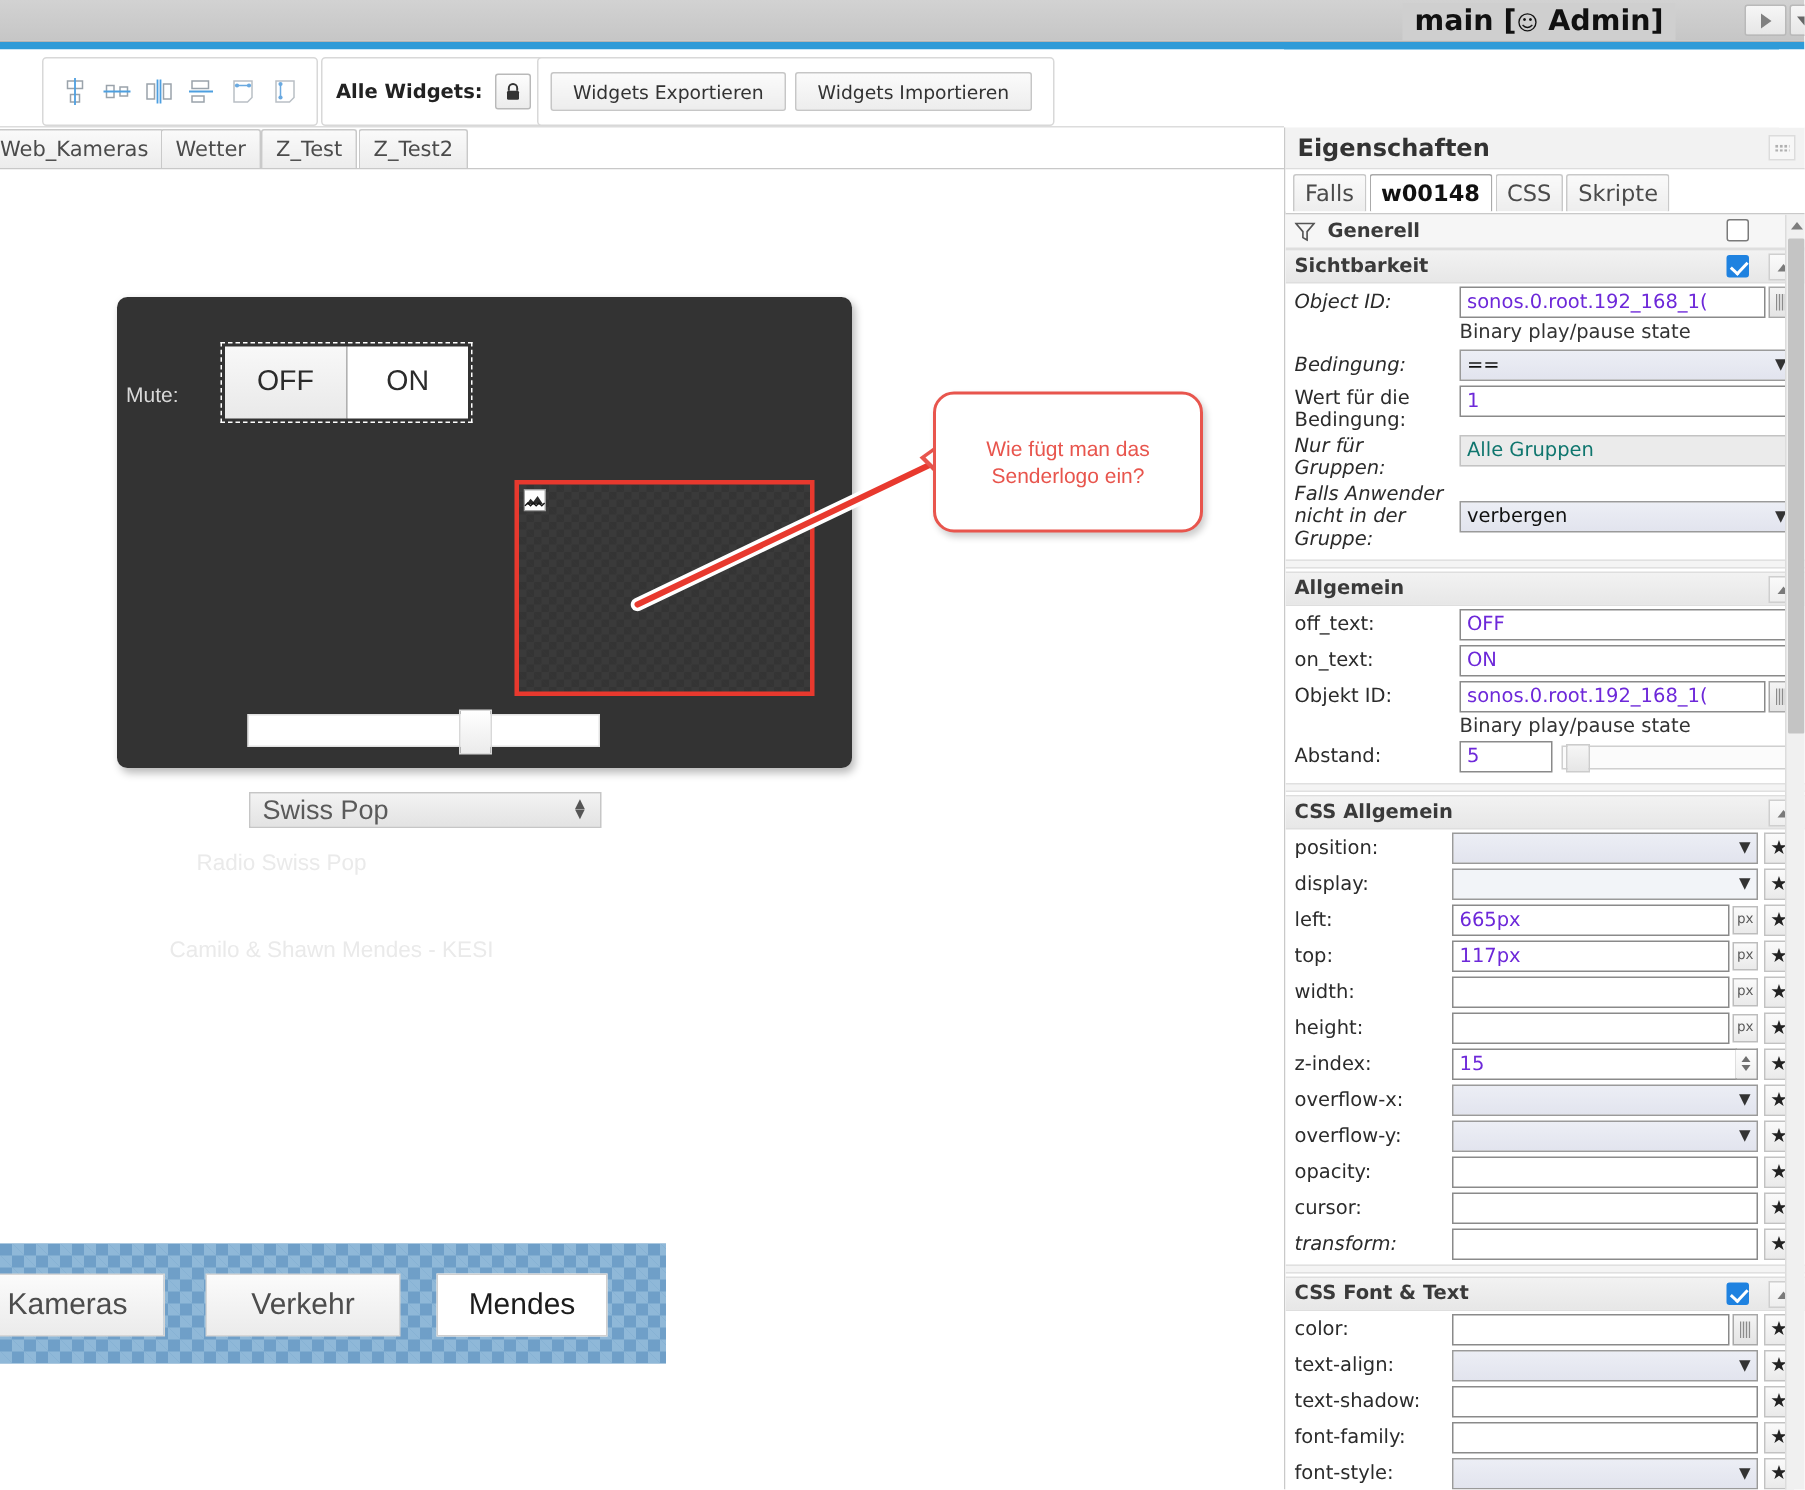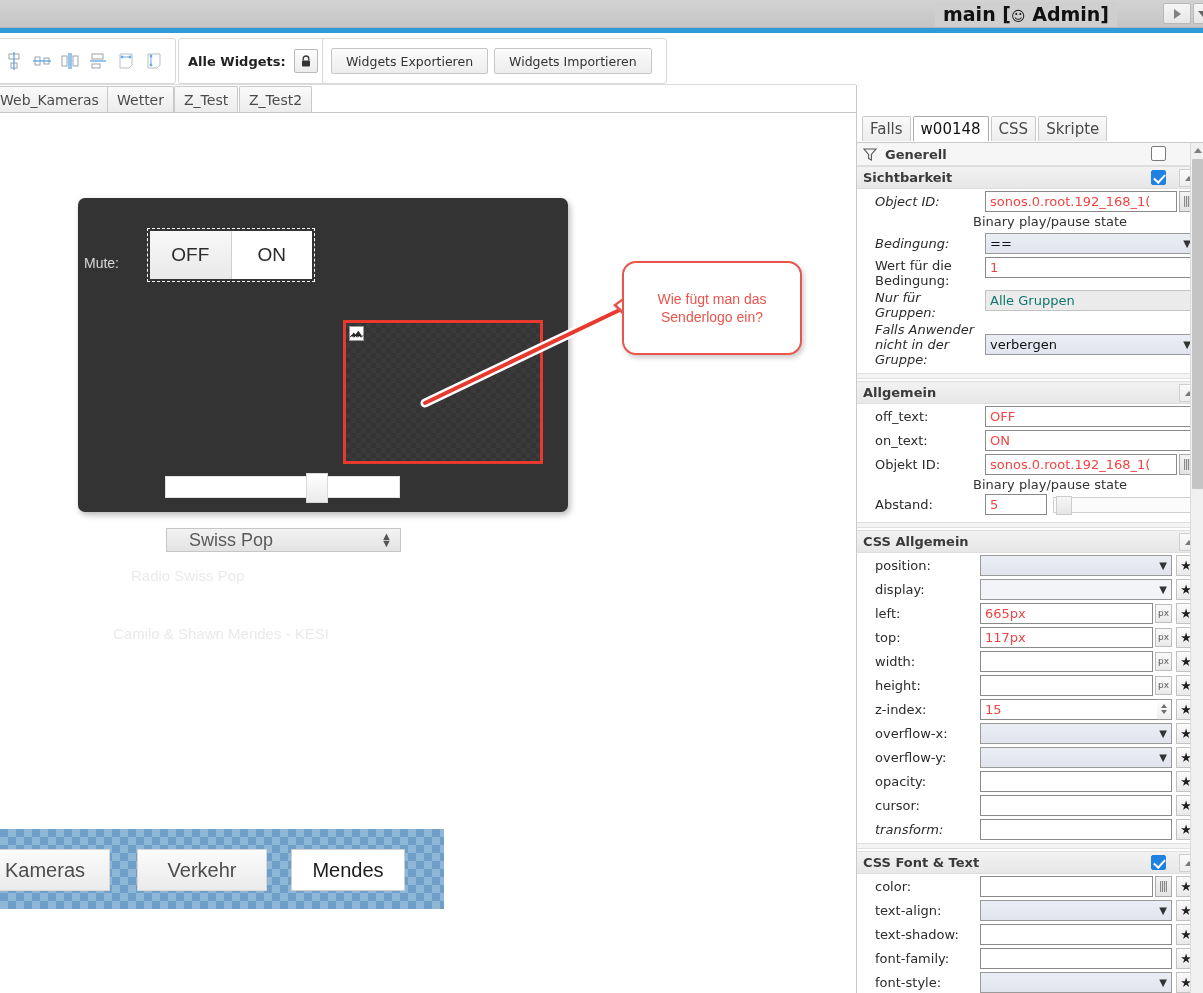--- a/index.html
+++ b/index.html
@@ -50,21 +50,21 @@
   
   .toolbar {
     position: absolute; left: 0; top: 33px; width: 856px; height: 52px;
     background: #ffffff;
     border-bottom: 1px solid #dcdcdc;
   }
   .tgroup {
     position: absolute; top: 5px; height: 46px;
     border: 1px solid #d8d8d8; border-radius: 3px;
     background: #fff;
-    display: flex; align-items: center;
+    display: flex; align-items: center; margin-left: 36px;
   }
   .tgroup.g1 { left: -8px; padding: 0 7px; }
   .tgroup.g2 { left: 178px; padding: 0 9px; }
   .tgroup.g3 { left: 322px; padding: 0 8px; }
 
   .ticon {
     width: 26px; height: 28px; margin: 0 1px;
     display: flex; align-items: center; justify-content: center;
   }
   .ticon svg { display: block; }
@@ -155,21 +155,21 @@
   .vslider-thumb {
     position: absolute; left: 140px; top: -4px; width: 22px; height: 30px;
     background: linear-gradient(#ffffff,#ebebeb); border: 1px solid #d8d8d8;
   }
 
   .sel-station {
     position: absolute; left: 166px; top: 415px; width: 235px; height: 24px;
     background: linear-gradient(#f3f3f3,#e3e3e3);
     border: 1px solid #c6c6c6;
     display: flex; align-items: center;
-    padding: 0 22px;
+    padding: 0 8px;
     font-size: 18px; color: #5a5a5a;
     font-family: "Liberation Sans", sans-serif;
   }
   .sel-arrows {
     position: absolute; right: 8px; top: 4px;
     font-size: 11px; color: #555; line-height: 7px;
   }
   .station-name {
     position: absolute; left: 131px; top: 454px;
     color: #eaeaea; font-size: 15px;
@@ -258,43 +258,43 @@
     display: flex; align-items: flex-end; padding-left: 5px;
   }
   .ptab {
     height: 25px; padding: 0 7px; margin-right: 2px;
     border: 1px solid #c9c9c9; border-bottom: none;
     background: linear-gradient(#fafafa,#ededed);
     font-size: 15px; color: #4a4a4a;
     display: flex; align-items: center;
     border-radius: 2px 2px 0 0;
   }
-  .ptab.active { background: #ffffff; color: #111; font-weight: normal; border-color: #aaa; }
+  .ptab.active { background: #ffffff; color: #111; font-weight: bold; border-color: #aaa; }
 
   .props-body {
     position: absolute; left: 0; top: 57px; width: 347px; height: 987px;
     overflow: hidden; background: #fff;
     border-top: 1px solid #c9c9c9;
   }
   .row { position: relative; display: flex; align-items: center;
-         padding: 0 8px 0 6px; min-height: 24px; margin-left: 12px; }
+         padding: 0 8px 0 6px; min-height: 24px; }
   .sechead {
     background: linear-gradient(#f2f2f2,#e7e7e7);
     border-top: 1px solid #dedede; border-bottom: 1px solid #dedede;
     font-weight: bold; font-size: 13px; color: #3a3a3a;
     height: 23px; display: flex; align-items: center; padding: 0 6px;
     position: relative;
   }
   .sechead.plain { background: #f6f6f6; border-top: none; }
   .lbl { width: 110px; flex: 0 0 110px; font-size: 13px; color: #2b2b2b; }
   .lbl.it { font-style: italic; }
   .lbl.w105 { width: 105px; flex: 0 0 105px; }
   .fld {
     flex: 1; height: 21px; border: 1px solid #8a8a8a; background: #fff;
-    font-size: 13px; color: #ef4444; padding: 0 4px;
+    font-size: 13px; color: #6d28d9; padding: 0 4px;
     display: flex; align-items: center; min-width: 0;
     overflow: hidden; white-space: nowrap;
   }
   .fld.disabled { background: #ebebeb; border-color: #c3c3c3; color: #0f766e; }
   select.fld, .selfld {
     flex: 1; height: 21px; border: 1px solid #9a9a9a;
     background: linear-gradient(#eceef5,#e2e4ee);
     font-size: 13px; color: #111; padding: 0 4px;
     display: flex; align-items: center; justify-content: space-between;
     min-width: 0;
@@ -524,20 +524,26 @@
 
     <div class="navstrip">
       <div class="navbtn" style="left:-20px;width:130px;top:20px;">Kameras</div>
       <div class="navbtn" style="left:137px;width:130px;top:20px;">Verkehr</div>
       <div class="navbtn active" style="left:291px;width:114px;top:20px;">Mendes</div>
     </div>
   </div>
 
   <div class="props">
 
+    <div class="props-header">
+      <div class="props-title">Eigenschaften</div>
+      <div class="grip">
+          <i></i>
+        </div>
+    </div>
 
     <div class="ptabs">
       <div class="ptab">Falls</div>
       <div class="ptab active">w00148</div>
       <div class="ptab">CSS</div>
       <div class="ptab">Skripte</div>
     </div>
 
     <div class="props-body">
 

